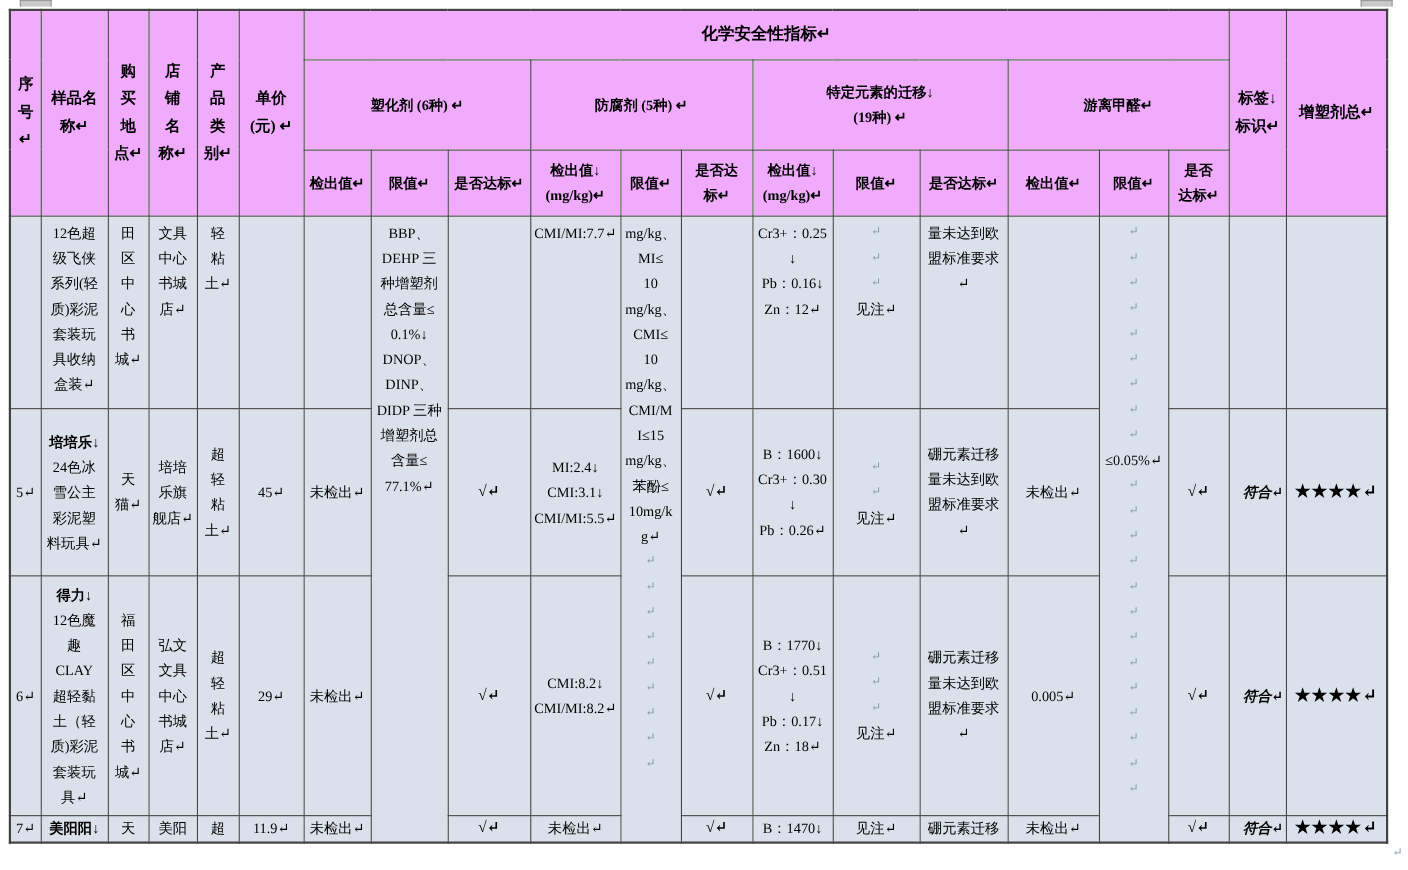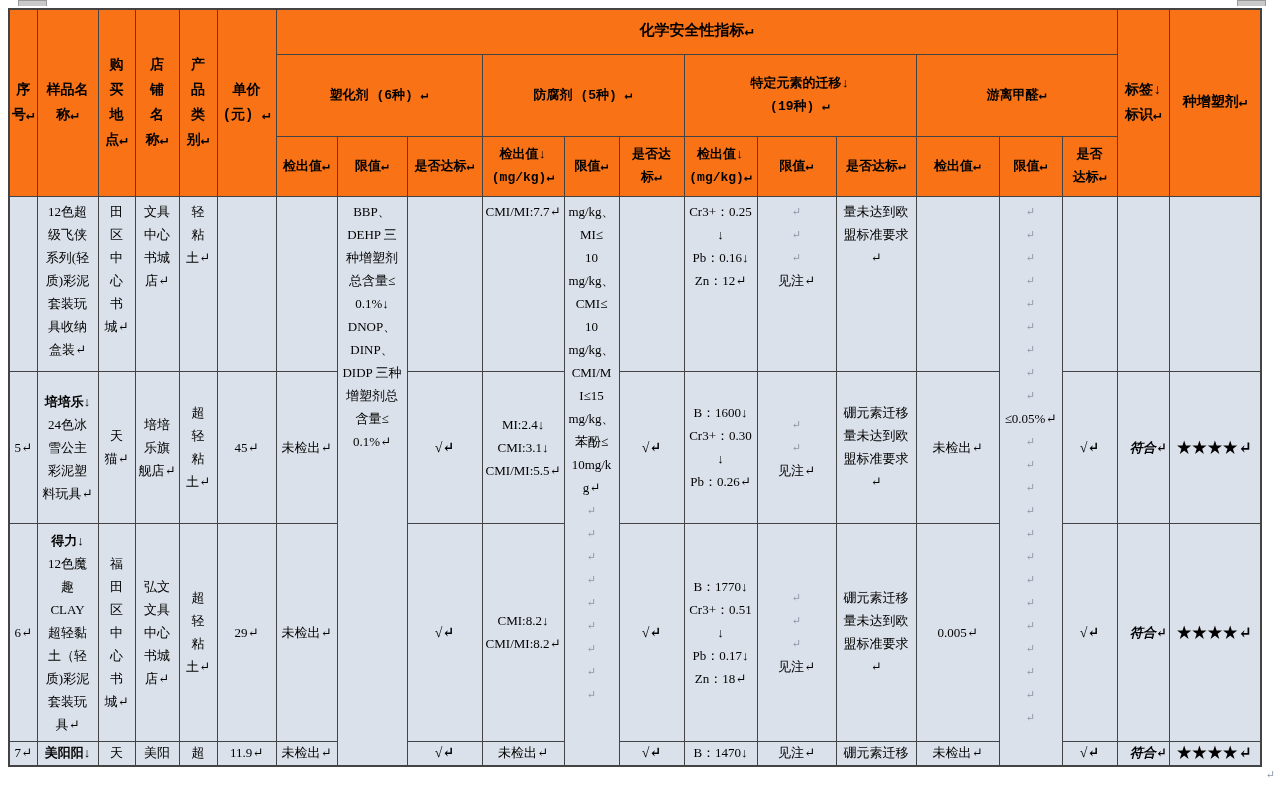--- a/index.html
+++ b/index.html
@@ -6,21 +6,21 @@
   body{
     width:1280px;height:791px;background:#ffffff;position:relative;overflow:hidden;
     font-family:"Liberation Serif","DejaVu Serif",serif;color:#000;
   }
   .handle{position:absolute;height:5px;width:27px;background:#c9c9c9;border:1px solid #9a9a9a;border-bottom:none;}
   #tblwrap{position:absolute;left:8px;top:8px;}
   table{border-collapse:collapse;table-layout:fixed;width:1252px;border:2px solid #434343;}
   td{border:1px solid #434343;padding:0 2px;text-align:center;vertical-align:middle;
      font-size:13px;line-height:23px;overflow:hidden;word-break:break-all;}
   
-  tr.h1 td,tr.h2 td,tr.h3 td{background:#f97316;font-family:Liberation Mono, monospace;font-weight:bold;}
+  tr.h1 td,tr.h2 td,tr.h3 td{background:#f0abfc;font-family:Liberation Serif, serif;font-weight:bold;}
   tr.h1{height:45px;} tr.h2{height:82px;padding-left:8px;} tr.h3{height:60px;}
   td.chem{font-size:15px;}
   td.grp{font-size:13px;}
   td.sub{font-size:13px;}
   td.lhead{font-size:14px;line-height:25px;}
   
   tr.r4{height:175px;} tr.r5{height:152px;} tr.r6{height:218px;} tr.r7{height:25px;}
   tr.r4 td,tr.r5 td,tr.r6 td,tr.r7 td{background:#dbe1ea;}
   tr.r4 td{vertical-align:top;padding-top:3px;margin-left:7px;}
   tr.r7 td{vertical-align:top;line-height:21px;}
@@ -81,21 +81,21 @@
 称↵</td>
     <td rowspan="3" class="lhead prel">产
 品
 类
 别↵</td>
     <td rowspan="3" class="lhead prel">单价
 (元) ↵</td>
     <td colspan="12" class="chem">化学安全性指标↵</td>
     <td rowspan="3" class="lhead prel">标签↓
 标识↵</td>
-    <td rowspan="3" class="lhead prel">种增塑剂↵</td>
+    <td rowspan="3" class="lhead prel">增塑剂总↵</td>
   </tr>
 
   <tr class="h2">
     <td colspan="3" class="grp prel">塑化剂 (6种) ↵</td>
     <td colspan="3" class="grp prel">防腐剂 (5种) ↵</td>
     <td colspan="3" class="grp prel">特定元素的迁移↓
 (19种) ↵</td>
     <td colspan="3" class="grp prel">游离甲醛↵</td>
   </tr>
 
@@ -148,21 +148,21 @@
             <div>BBP、</div>
             <div>DEHP 三</div>
             <div class="k">种增塑剂</div>
             <div class="k">总含量≤</div>
             <div>0.1%↓</div>
             <div>DNOP、</div>
             <div>DINP、</div>
             <div>DIDP 三种</div>
             <div class="k">增塑剂总</div>
             <div class="k">含量≤</div>
-            <div>0.1%↵</div>
+            <div>77.1%↵</div>
           </td>
     <td></td>
     <td>
             <div>CMI/MI:7.7↵</div>
           </td>
     <td rowspan="4" class="mrg">
             <div>mg/kg、</div>
             <div>MI≤</div>
             <div>10</div>
             <div>mg/kg、</div>

